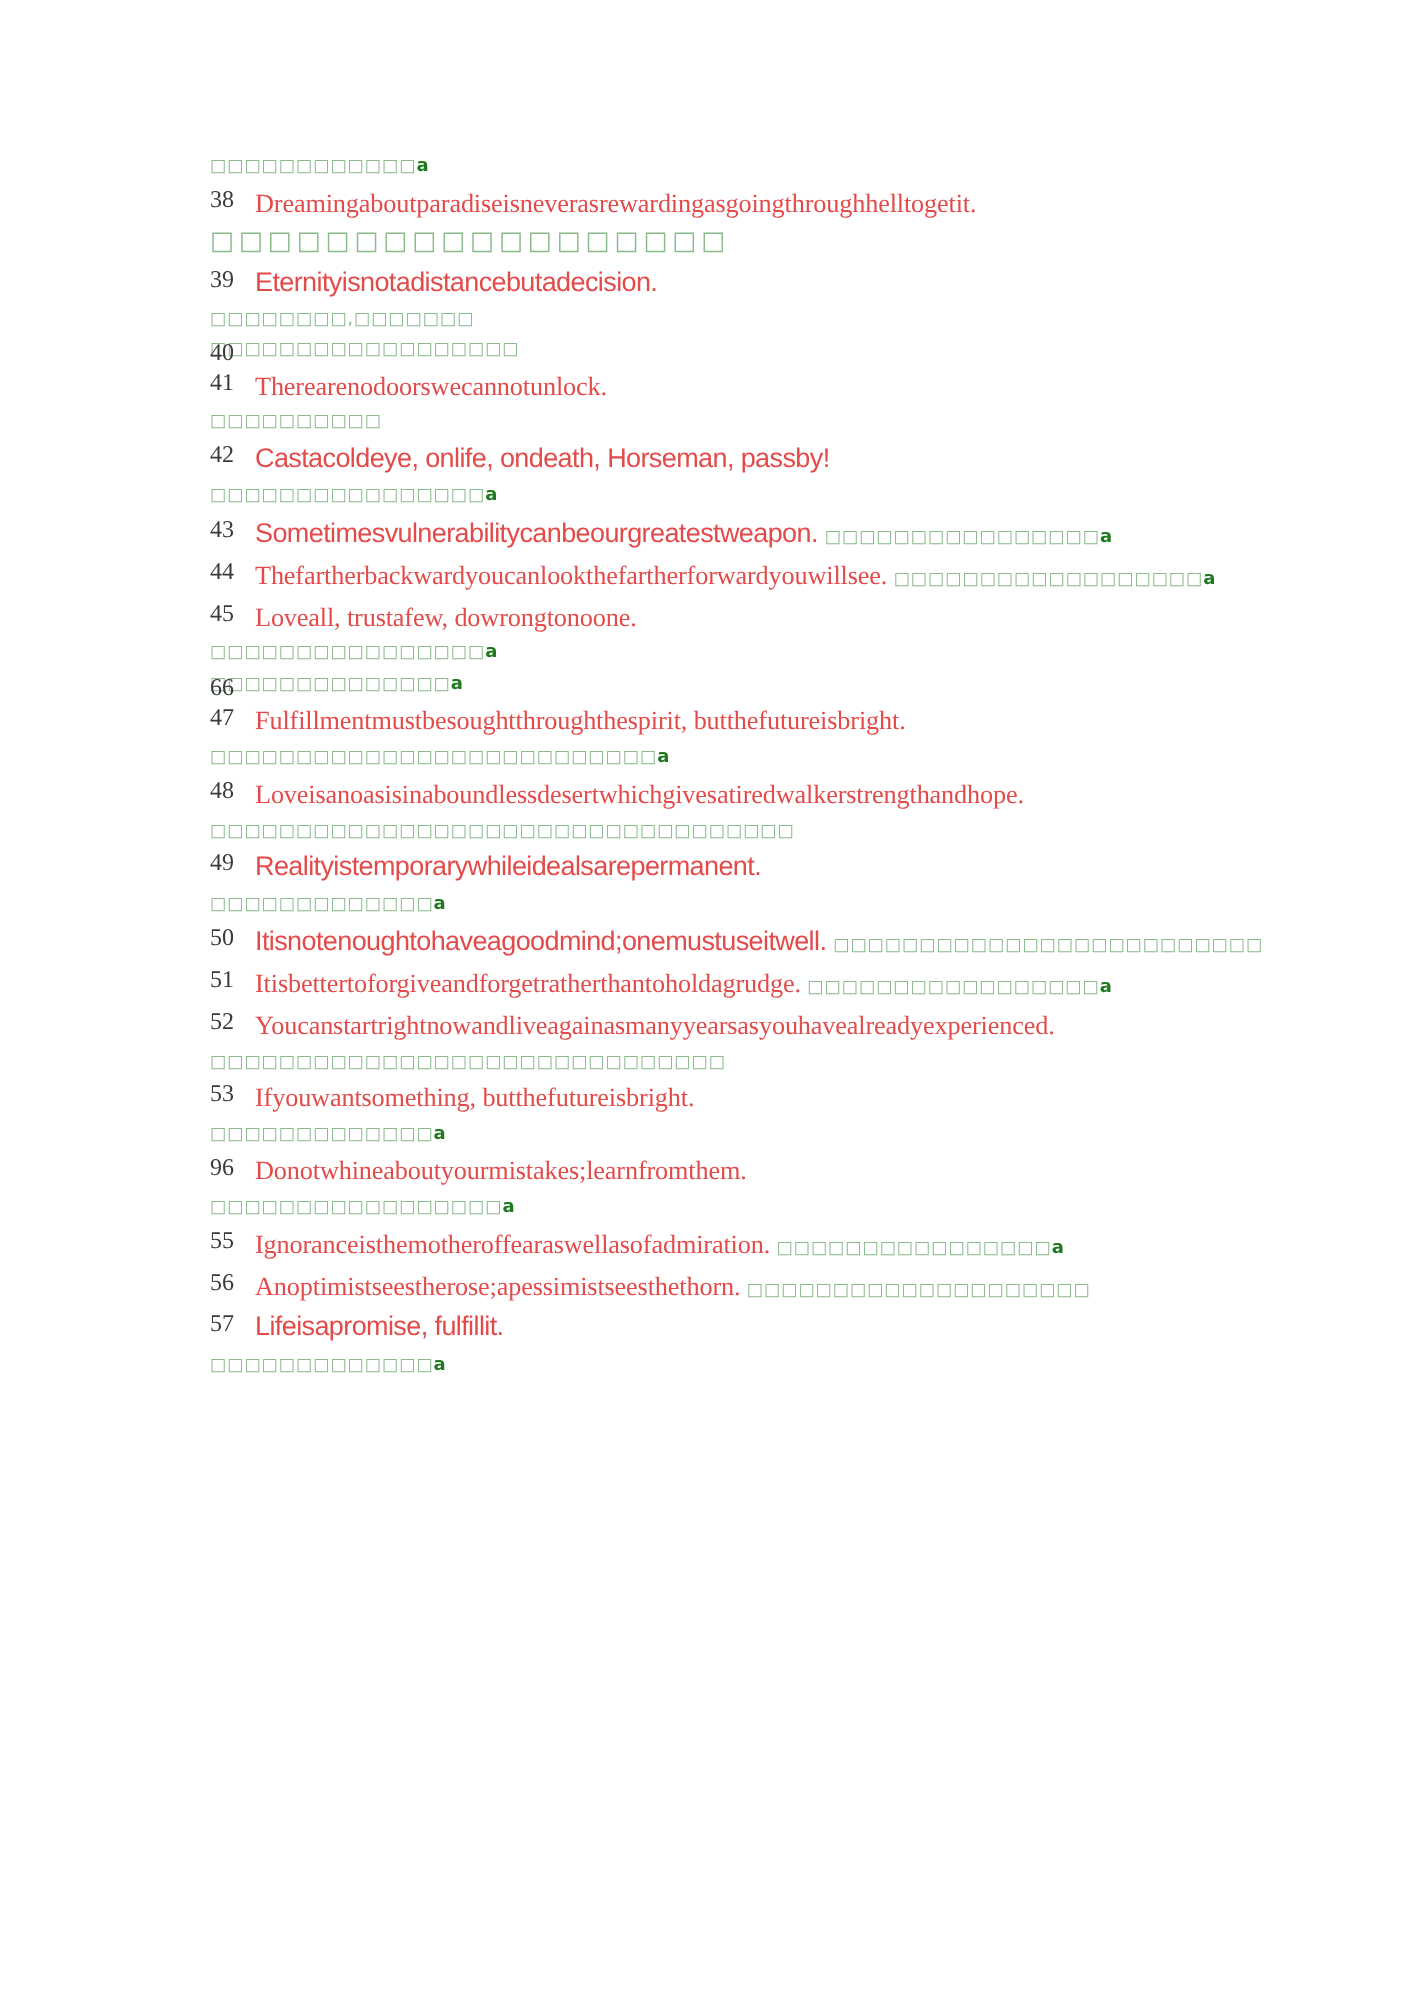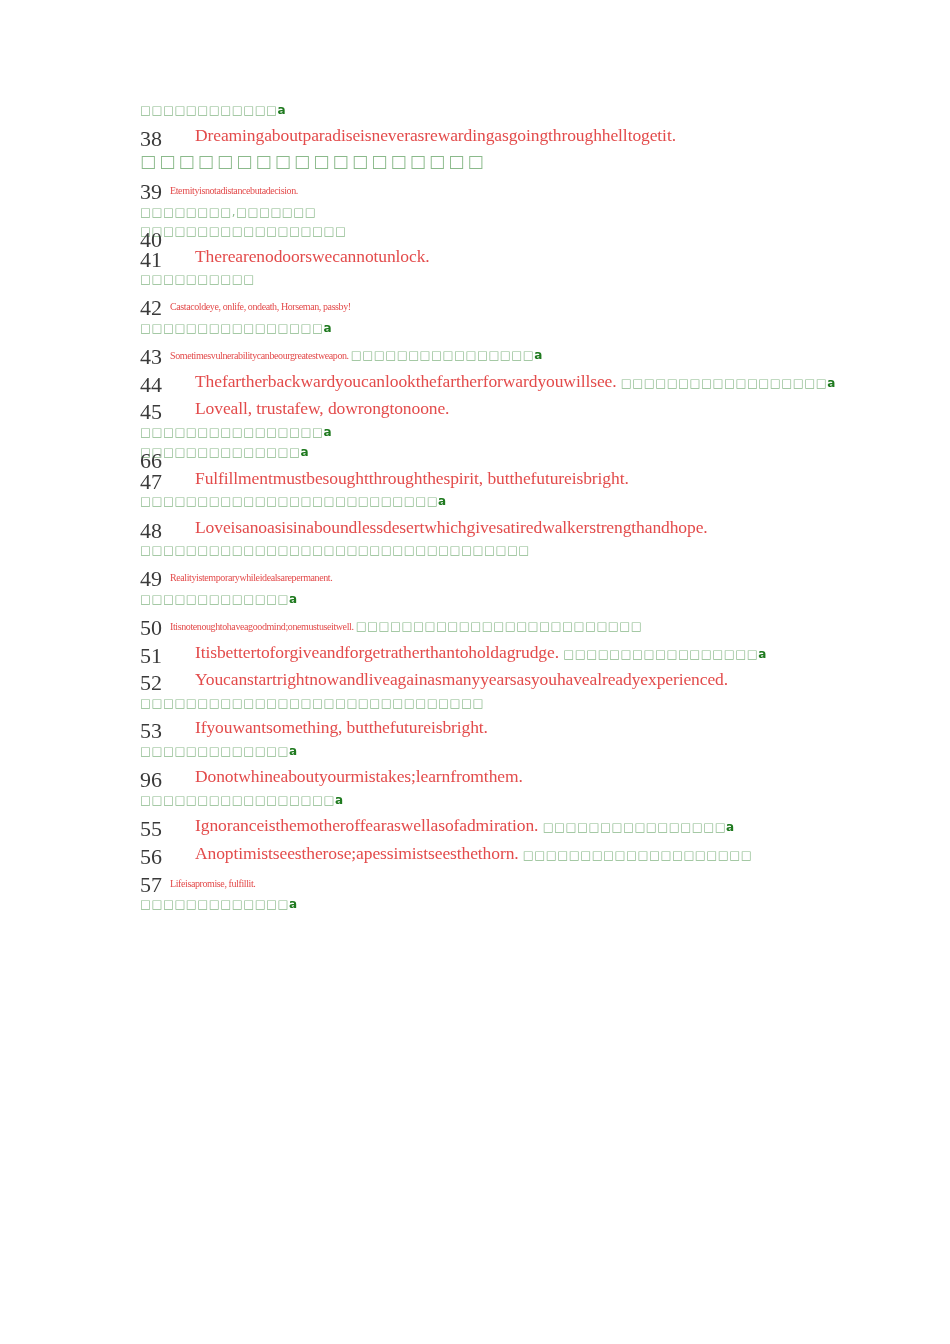--- a/index.html
+++ b/index.html
@@ -36,31 +36,30 @@
     text-indent: 0;
     padding-left: 30px;
     position: relative;
   }
   .quote-line .num {
     position: absolute;
     left: 0;
     top: 0;
     color: #3a3a3a;
     font-family: "Liberation Serif", "DejaVu Serif", serif;
-    font-size: 22px;
+    font-size: 16px;
     letter-spacing: 0px;
   }
   .quote-line .txt-serif {
     font-family: "Liberation Serif", "DejaVu Serif", serif;
     letter-spacing: -0.1px;
-    margin-left: 25px;
   }
   .quote-line .txt-mono {
-    font-family: Liberation Serif, serif;
-    font-size: 10px;
+    font-family: Liberation Sans, sans-serif;
+    font-size: 18px;
     letter-spacing: -0.4px;
   }
 
   
   .anno {
     color: #8bba8b;
     font-family: "DejaVu Sans", sans-serif;
     font-size: 11.5px;
     line-height: 1.45;
     letter-spacing: 0.6px;

